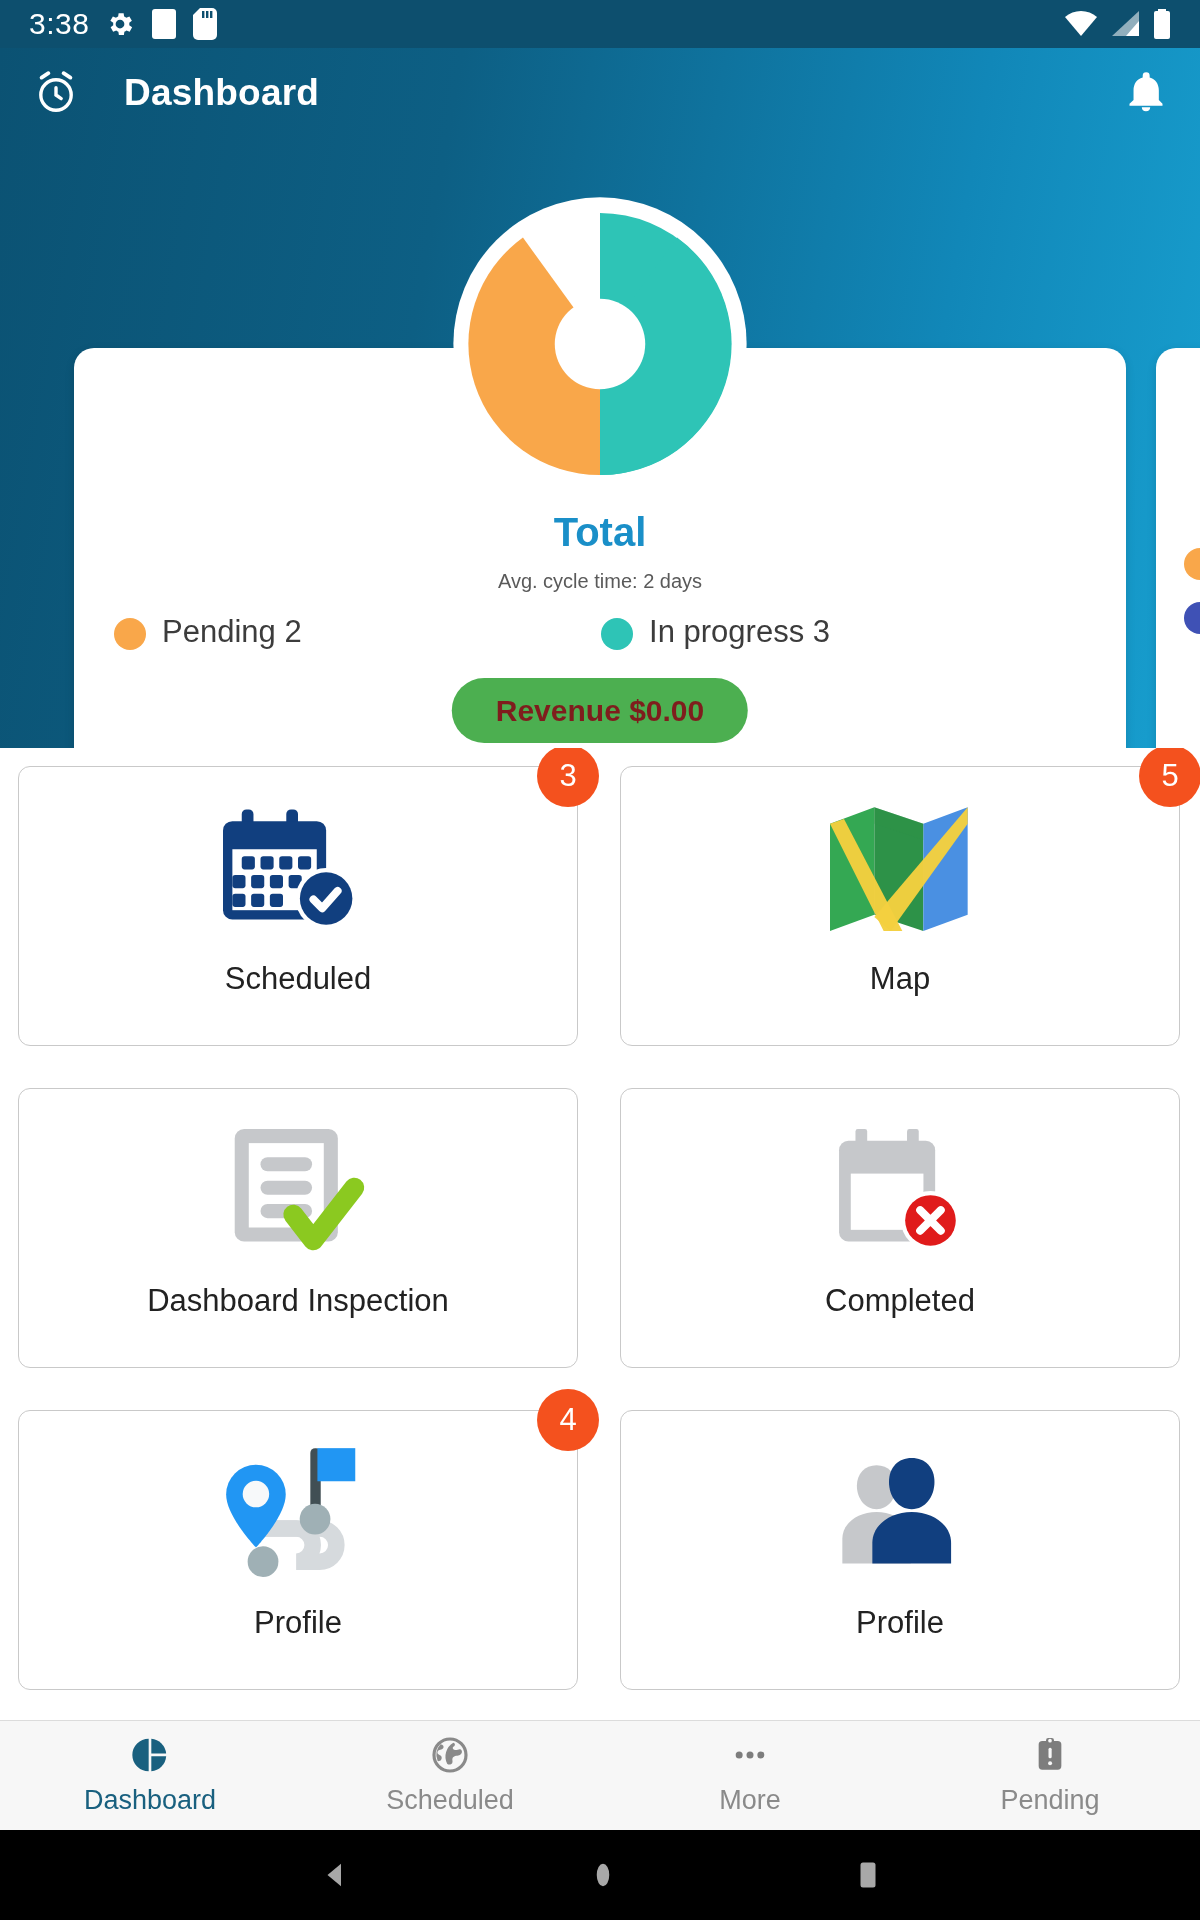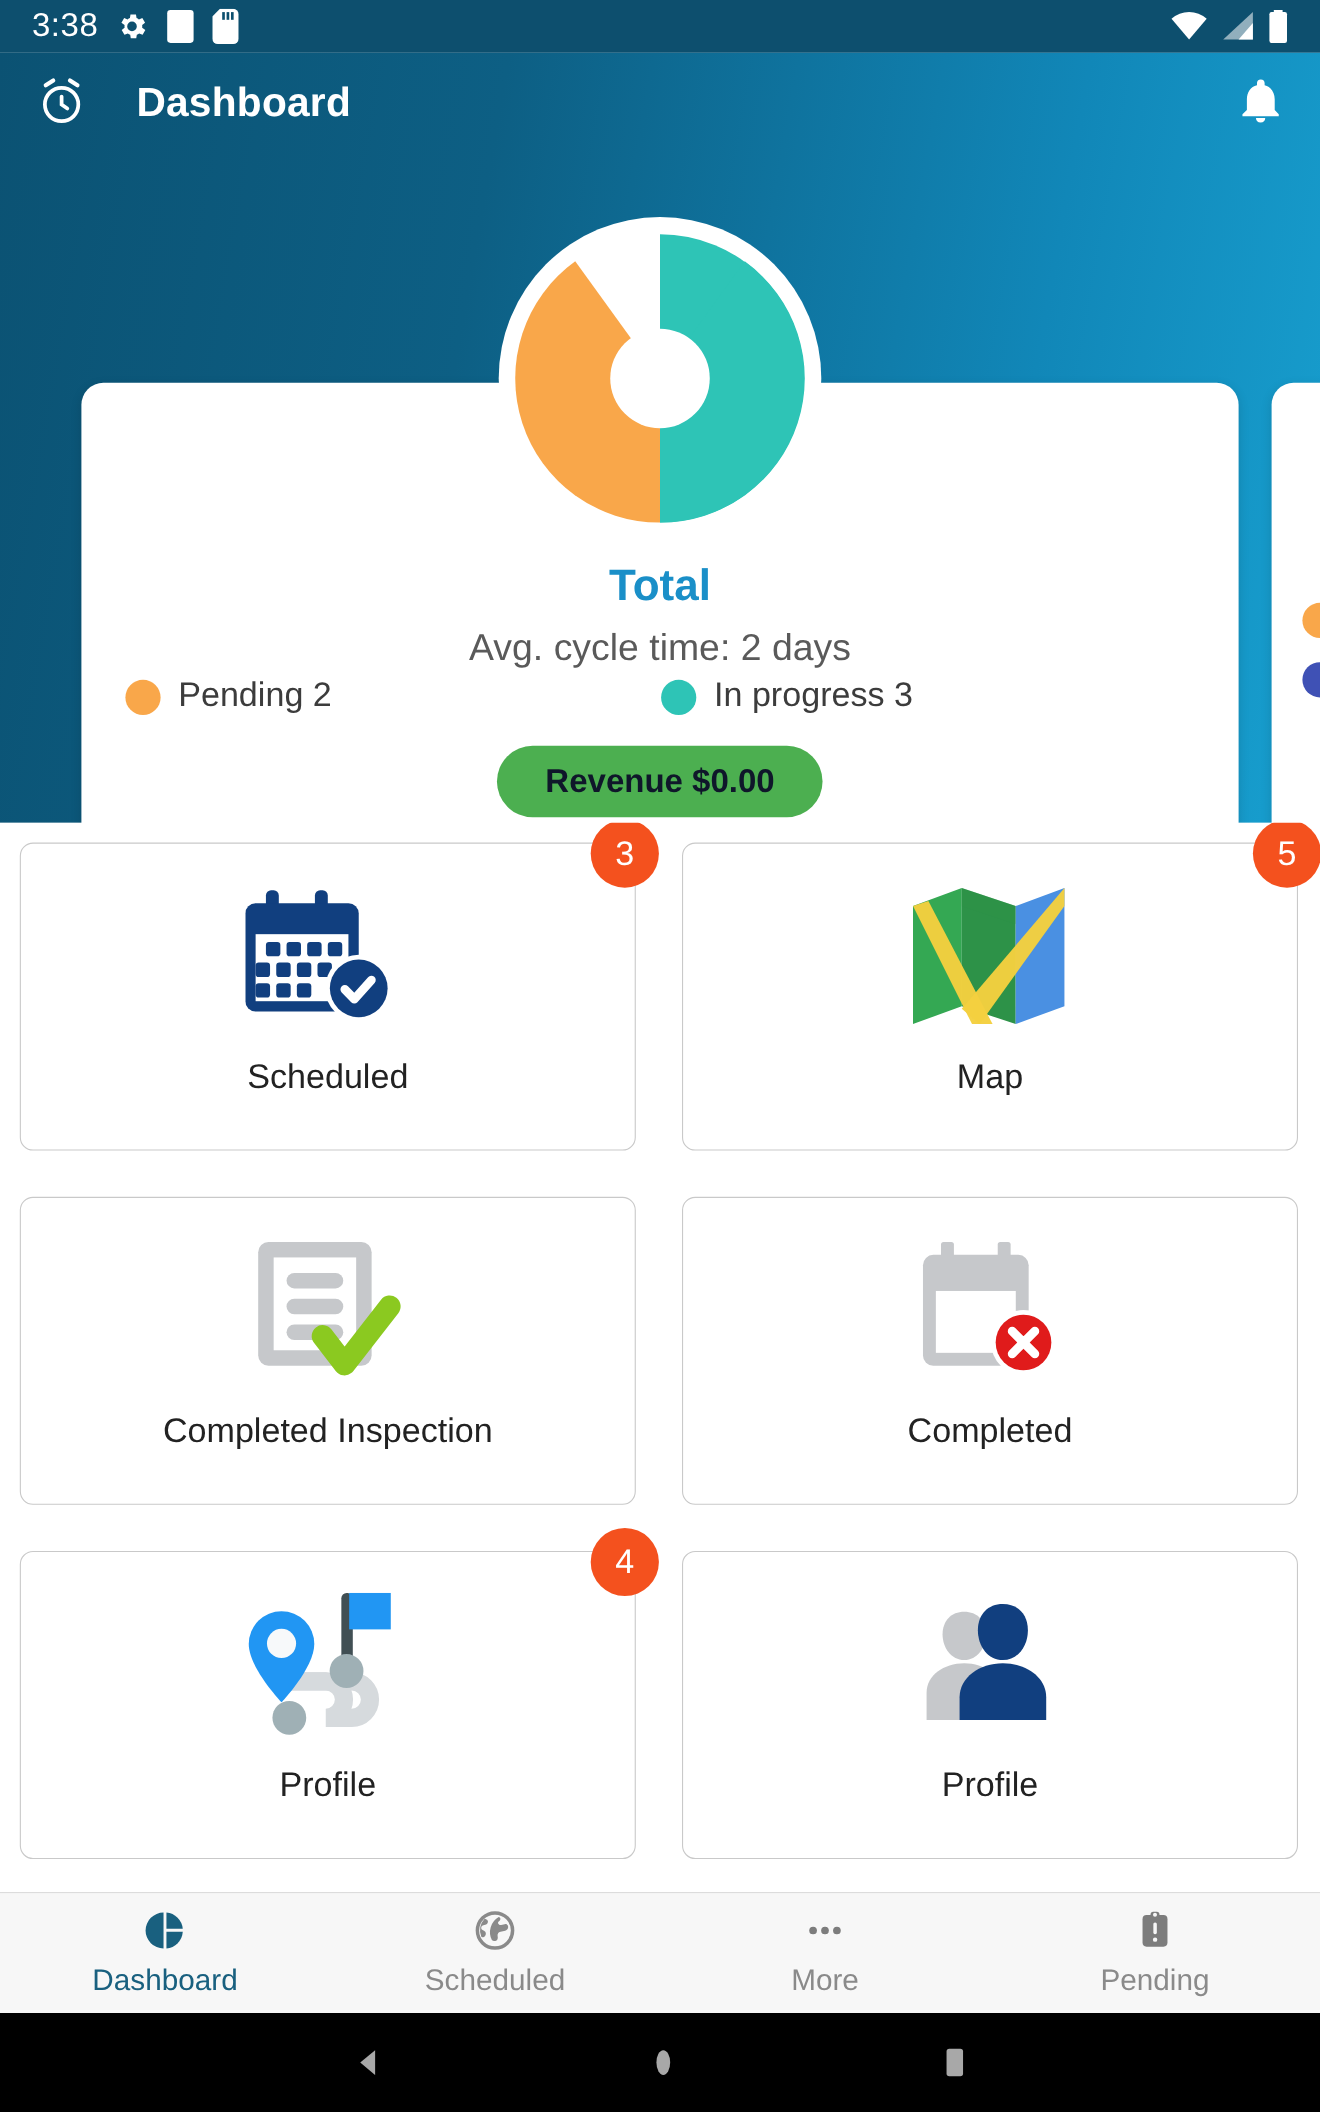--- a/index.html
+++ b/index.html
@@ -49,34 +49,34 @@
   .donut-wrap{
     position:absolute; top:-160px; left:50%; transform:translateX(-50%);
     width:312px; height:312px; z-index:5;
   }
   .card-total{
     position:absolute; top:162px; left:0; width:1052px;
     text-align:center; color:#1a8fc8; font-size:40px; font-weight:700;
   }
   .card-sub{
     position:absolute; top:222px; left:0; width:1052px;
-    text-align:center; color:#5a5a5a; font-size:34px; font-weight:400;
+    text-align:center; color:#5a5a5a; font-size:20px; font-weight:400;
   }
   .legend-row{
     position:absolute; top:266px; left:0; width:1052px;
     display:flex; align-items:center; padding:0 40px;
   }
   .legend{display:flex; align-items:flex-end; gap:16px;}
   .legend-a{margin-left:0;}
   .legend-b{margin-left:auto; margin-right:256px;}
   .dot{width:32px; height:32px; border-radius:50%; flex:none;}
   .legend-label{font-size:31px; color:#3c3c3c;}
   .revenue-btn{
     position:absolute; top:330px; left:50%; transform:translateX(-50%);
-    background:#4caf50; color:#0f172a; border:none; border-radius:34px;
+    background:#4caf50; color:#7f1d1d; border:none; border-radius:34px;
     padding:0 44px; height:65px; line-height:65px;
     font-size:30px; font-weight:700; font-family:"Liberation Sans", sans-serif;
     cursor:pointer; white-space:nowrap;
   }
   .next-legend{
     position:absolute; left:28px; top:200px;
     display:flex; flex-direction:column; gap:22px;
   }
 
   
@@ -275,21 +275,21 @@
             <path fill="#c6c8cb" d="M9 6h36a4 4 0 014 4v40a4 4 0 01-4 4H9a4 4 0 01-4-4V10a4 4 0 014-4z"></path>
             <rect x="11" y="12" width="32" height="36" fill="#fff"></rect>
             <g fill="#c6c8cb">
               <rect x="16" y="18" width="22" height="6" rx="3"></rect>
               <rect x="16" y="28" width="22" height="6" rx="3"></rect>
               <rect x="16" y="38" width="22" height="6" rx="3"></rect>
             </g>
             <path d="M30 42.5l8.5 11L56 31" fill="none" stroke="#8bc920" stroke-width="8.5" stroke-linecap="round" stroke-linejoin="round"></path>
           </svg>
         </div>
-        <div class="tile-label">Completed Inspection</div>
+        <div class="tile-label">Dashboard Inspection</div>
       </div>
 
       <div class="tile">
         <div class="tile-icon">
           <svg width="150" height="150" viewBox="0 0 64 64">
             <rect x="13" y="6" width="5" height="9" rx="1" fill="#c6c8cb"></rect>
             <rect x="35" y="6" width="5" height="9" rx="1" fill="#c6c8cb"></rect>
             <path fill="#c6c8cb" d="M10 11h33a4 4 0 014 4v35a4 4 0 01-4 4H10a4 4 0 01-4-4V15a4 4 0 014-4z"></path>
             <rect x="11" y="25" width="31" height="24" fill="#fff"></rect>
             <circle cx="45" cy="45" r="12.6" fill="#fff"></circle>

